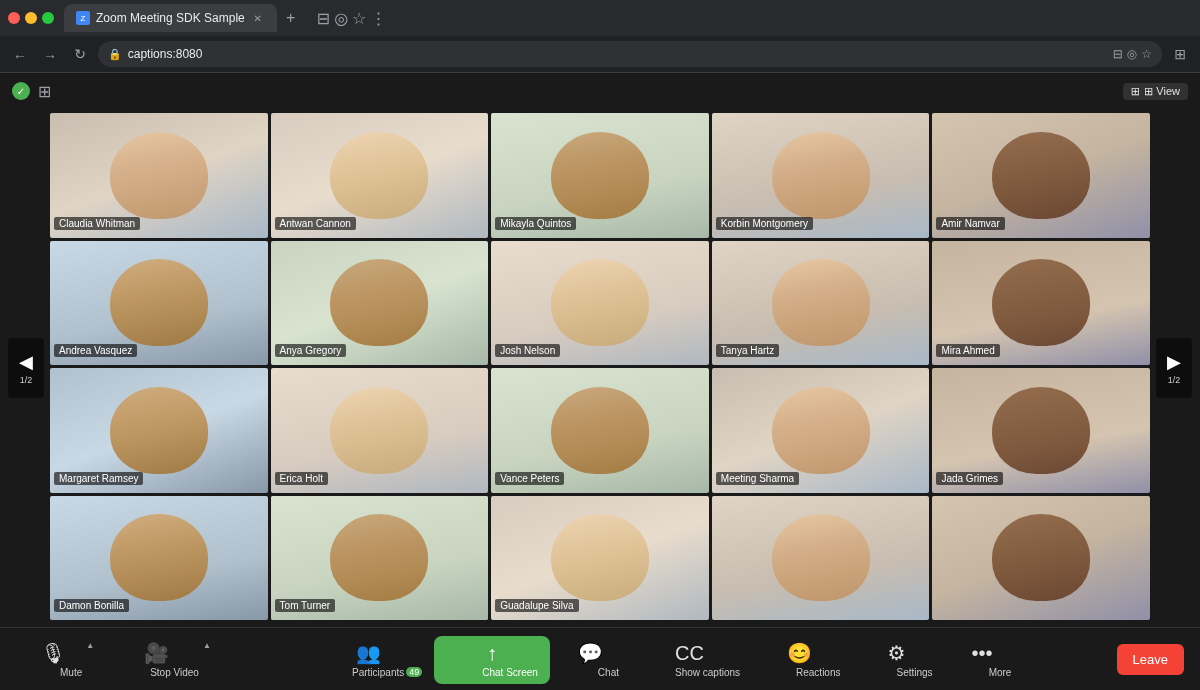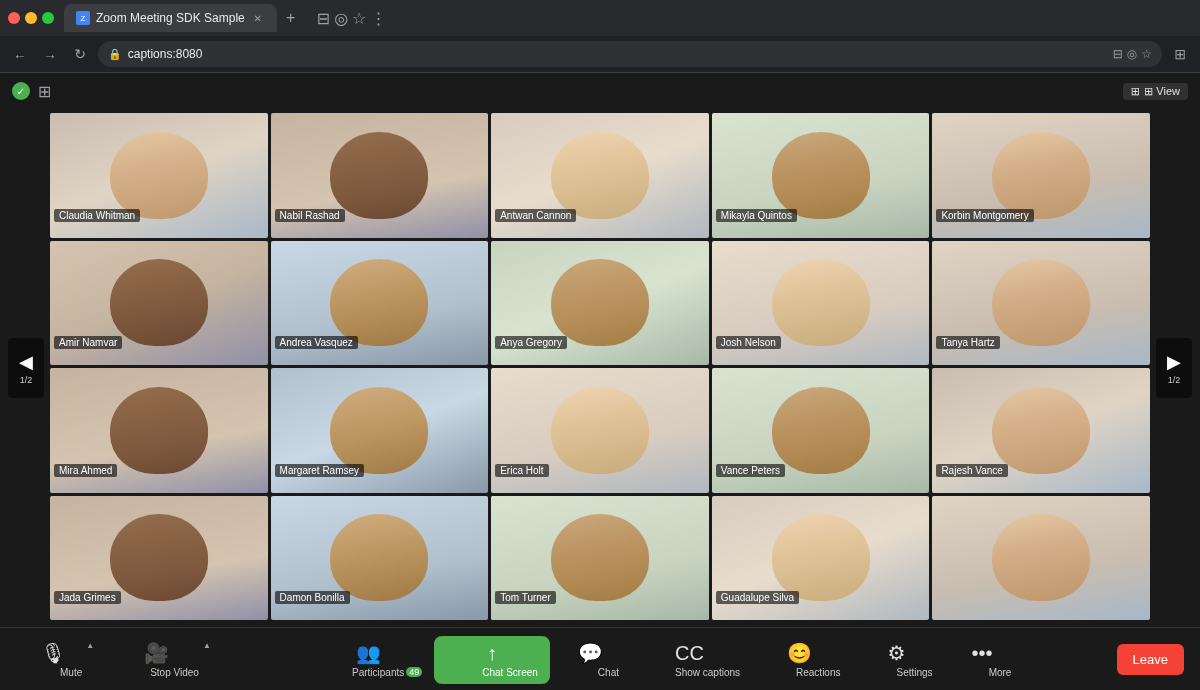--- a/index.html
+++ b/index.html
@@ -225,21 +225,21 @@
       height: 100%;
       display: flex;
       align-items: center;
       justify-content: center;
       position: relative;
       overflow: hidden;
     }
 
     .participant-label {
       position: absolute;
-      bottom: 16px;
+      bottom: 8px;
       left: 4px;
       background: rgba(0,0,0,0.6);
       color: white;
       font-size: 10px;
       padding: 1px 5px;
       border-radius: 2px;
       white-space: nowrap;
       z-index: 2;
     }
 
@@ -415,26 +415,20 @@
     </div>
 
     <div class="video-grid" id="video-grid">
     <div class="video-cell">
           <div class="video-bg p1" style="background: linear-gradient(160deg, rgb(200, 189, 176) 0%, rgb(224, 212, 196) 50%, rgb(168, 184, 200) 100%);">
             <div style="position: absolute; width: 45%; height: 70%; background: linear-gradient(170deg, rgb(232, 200, 160) 0%, rgb(212, 170, 128) 40%, rgb(192, 144, 96) 100%); border-radius: 50% 50% 45% 45%; top: 15%; left: 50%; transform: translateX(-50%); opacity: 0.85;"></div>
           </div>
           <div class="participant-label">Claudia Whitman</div>
         </div>
         <div class="video-cell">
-          <div class="video-bg p2" style="background: linear-gradient(170deg, rgb(196, 180, 160) 0%, rgb(212, 196, 176) 60%, rgb(144, 144, 168) 100%);">
-            <div style="position: absolute; width: 45%; height: 70%; background: linear-gradient(170deg, rgb(139, 96, 64) 0%, rgb(122, 80, 48) 40%, rgb(96, 56, 32) 100%); border-radius: 50% 50% 45% 45%; top: 15%; left: 50%; transform: translateX(-50%); opacity: 0.85;"></div>
-          </div>
-          <div class="participant-label">Nabil Rashad</div>
-        </div>
-        <div class="video-cell">
           <div class="video-bg p4" style="background: linear-gradient(160deg, rgb(216, 204, 192) 0%, rgb(232, 220, 204) 50%, rgb(176, 184, 192) 100%);">
             <div style="position: absolute; width: 45%; height: 70%; background: linear-gradient(170deg, rgb(240, 212, 176) 0%, rgb(224, 192, 144) 40%, rgb(200, 168, 112) 100%); border-radius: 50% 50% 45% 45%; top: 15%; left: 50%; transform: translateX(-50%); opacity: 0.85;"></div>
           </div>
           <div class="participant-label">Antwan Cannon</div>
         </div>
         <div class="video-cell">
           <div class="video-bg p5" style="background: linear-gradient(170deg, rgb(216, 228, 208) 0%, rgb(200, 212, 192) 60%, rgb(168, 184, 168) 100%);">
             <div style="position: absolute; width: 45%; height: 70%; background: linear-gradient(170deg, rgb(200, 160, 112) 0%, rgb(184, 136, 80) 40%, rgb(160, 112, 48) 100%); border-radius: 50% 50% 45% 45%; top: 15%; left: 50%; transform: translateX(-50%); opacity: 0.85;"></div>
           </div>
           <div class="participant-label">Mikayla Quintos</div>
@@ -496,21 +490,21 @@
         <div class="video-cell">
           <div class="video-bg p15" style="background: linear-gradient(170deg, rgb(216, 228, 208) 0%, rgb(200, 212, 192) 60%, rgb(168, 184, 168) 100%);">
             <div style="position: absolute; width: 45%; height: 70%; background: linear-gradient(170deg, rgb(200, 160, 112) 0%, rgb(184, 136, 80) 40%, rgb(160, 112, 48) 100%); border-radius: 50% 50% 45% 45%; top: 15%; left: 50%; transform: translateX(-50%); opacity: 0.85;"></div>
           </div>
           <div class="participant-label">Vance Peters</div>
         </div>
         <div class="video-cell">
           <div class="video-bg p16" style="background: linear-gradient(160deg, rgb(200, 189, 176) 0%, rgb(224, 212, 196) 50%, rgb(168, 184, 200) 100%);">
             <div style="position: absolute; width: 45%; height: 70%; background: linear-gradient(170deg, rgb(232, 200, 160) 0%, rgb(212, 170, 128) 40%, rgb(192, 144, 96) 100%); border-radius: 50% 50% 45% 45%; top: 15%; left: 50%; transform: translateX(-50%); opacity: 0.85;"></div>
           </div>
-          <div class="participant-label">Rajesh Vance</div>
+          <div class="participant-label">Meeting Sharma</div>
         </div>
         <div class="video-cell">
           <div class="video-bg p17" style="background: linear-gradient(170deg, rgb(196, 180, 160) 0%, rgb(212, 196, 176) 60%, rgb(144, 144, 168) 100%);">
             <div style="position: absolute; width: 45%; height: 70%; background: linear-gradient(170deg, rgb(139, 96, 64) 0%, rgb(122, 80, 48) 40%, rgb(96, 56, 32) 100%); border-radius: 50% 50% 45% 45%; top: 15%; left: 50%; transform: translateX(-50%); opacity: 0.85;"></div>
           </div>
           <div class="participant-label">Jada Grimes</div>
         </div>
         <div class="video-cell">
           <div class="video-bg p18" style="background: linear-gradient(170deg, rgb(200, 216, 228) 0%, rgb(176, 192, 204) 60%, rgb(136, 152, 168) 100%);">
             <div style="position: absolute; width: 45%; height: 70%; background: linear-gradient(170deg, rgb(212, 168, 112) 0%, rgb(192, 144, 80) 40%, rgb(160, 112, 48) 100%); border-radius: 50% 50% 45% 45%; top: 15%; left: 50%; transform: translateX(-50%); opacity: 0.85;"></div>

